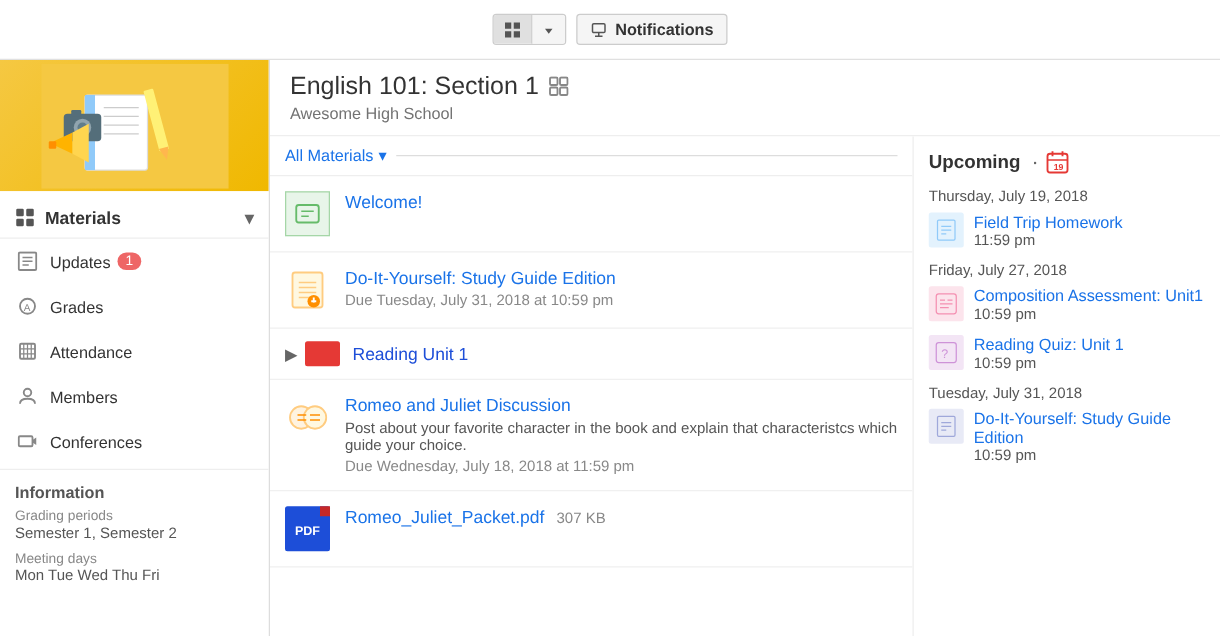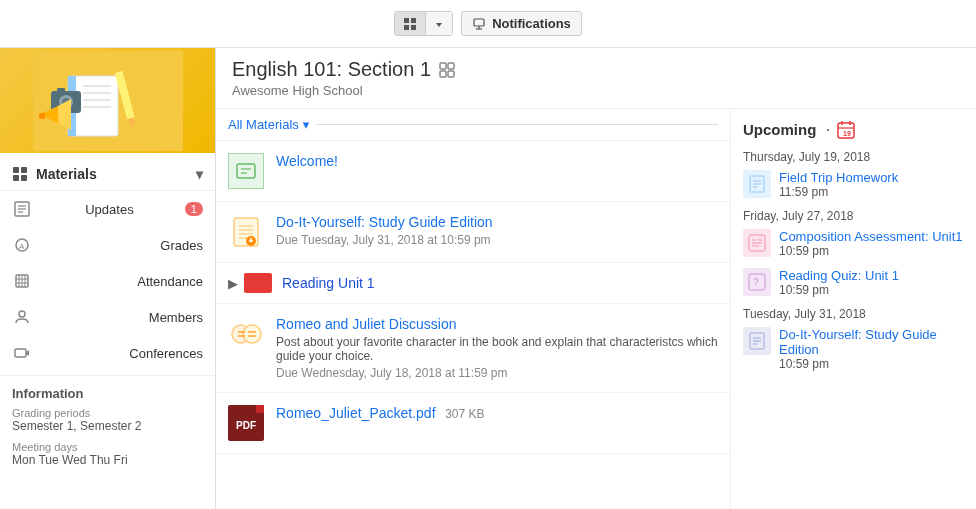--- a/index.html
+++ b/index.html
@@ -8,21 +8,21 @@
     
     .app-container { display: flex; flex-direction: column; height: 509px; }
     .top-bar { display: flex; align-items: center; justify-content: center; padding: 6px 10px; border-bottom: 1px solid #e0e0e0; background: #fff; min-height: 48px; font-weight: bold; }
     .main-area { display: flex; flex: 1; overflow: hidden; }
 
     
     .sidebar { width: 216px; background: #fff; border-right: 1px solid #ddd; display: flex; flex-direction: column; overflow-y: auto; }
     .sidebar-hero { background: #f5c842; height: 105px; display: flex; align-items: center; justify-content: center; overflow: hidden; position: relative; }
     .sidebar-hero-img { width: 100%; height: 100%; background: linear-gradient(135deg, #f5c842 0%, #f0b800 100%); display: flex; align-items: center; justify-content: center; }
     .sidebar-nav { padding: 4px 0; }
-    .sidebar-item { display: flex; align-items: center; padding: 8px 12px; cursor: pointer; color: #333; justify-content: space-between; }
+    .sidebar-item { display: flex; align-items: center; padding: 8px 12px; cursor: pointer; color: #333; }
     .sidebar-item .item-icon { width: 20px; height: 20px; margin-right: 8px; display: inline-flex; align-items: center; justify-content: center; color: #666; }
     .sidebar-item .badge { background: #e66; color: #fff; border-radius: 10px; padding: 1px 6px; font-size: 11px; margin-left: 6px; }
     .materials-header { display: flex; align-items: center; padding: 8px 12px; font-size: 14px; font-weight: bold; border-bottom: 1px solid #eee; }
     .materials-header .dropdown-icon { margin-left: auto; color: #666; }
 
     
     .info-section { padding: 10px 12px; border-top: 1px solid #eee; }
     .info-section .info-title { font-size: 13px; font-weight: bold; color: #555; margin-bottom: 6px; }
     .info-item { margin-bottom: 8px; }
     .info-item .info-label { font-size: 11px; color: #888; }
@@ -43,21 +43,21 @@
     .all-materials-btn { color: #1a73e8; font-size: 13px; cursor: pointer; display: flex; align-items: flex-start; gap: 4px; }
     .material-item { display: flex; align-items: flex-start; padding: 12px 12px; border-bottom: 1px solid #f0f0f0; }
     .material-item .item-icon-box { width: 36px; height: 36px; margin-right: 12px; flex-shrink: 0; display: flex; align-items: center; justify-content: center; }
     .material-item .item-content { flex: 1; }
     .material-item .item-title { color: #1a73e8; font-size: 14px; cursor: pointer; }
     .material-item .item-desc { font-size: 12px; color: #555; margin-top: 3px; }
     .material-item .item-due { font-size: 12px; color: #888; margin-top: 3px; }
     .folder-item { display: flex; align-items: center; padding: 10px 12px; border-bottom: 1px solid #f0f0f0; cursor: pointer; }
     .folder-chevron { color: #666; margin-right: 6px; }
     .folder-name { color: #1d4ed8; font-size: 14px; }
-    .pdf-icon { width: 56px; height: 36px; background: #7f1d1d; border-radius: 2px; display: flex; flex-direction: column; align-items: center; justify-content: center; color: #fff; font-size: 9px; font-weight: bold; position: relative; }
+    .pdf-icon { width: 56px; height: 36px; background: #1d4ed8; border-radius: 2px; display: flex; flex-direction: column; align-items: center; justify-content: center; color: #fff; font-size: 9px; font-weight: bold; position: relative; }
     .pdf-icon::after { content: ''; position: absolute; top: 0; right: 0; width: 8px; height: 8px; background: #c62828; }
     .discussion-icon { width: 32px; height: 32px; display: flex; align-items: center; justify-content: center; }
     .welcome-icon { width: 32px; height: 32px; background: #e8f5e9; border: 1px solid #a5d6a7; display: flex; align-items: center; justify-content: center; }
 
     
     .upcoming-panel { width: 245px; overflow-y: auto; padding: 10px 12px; }
     .upcoming-header { display: flex; align-items: center; gap: 6px; font-size: 15px; font-weight: bold; margin-bottom: 10px; }
     .upcoming-header .calendar-icon { font-size: 18px; }
     .upcoming-date { font-size: 12px; color: #555; margin: 8px 0 6px; }
     .upcoming-item { display: flex; align-items: flex-start; margin-bottom: 10px; gap: 8px; }

